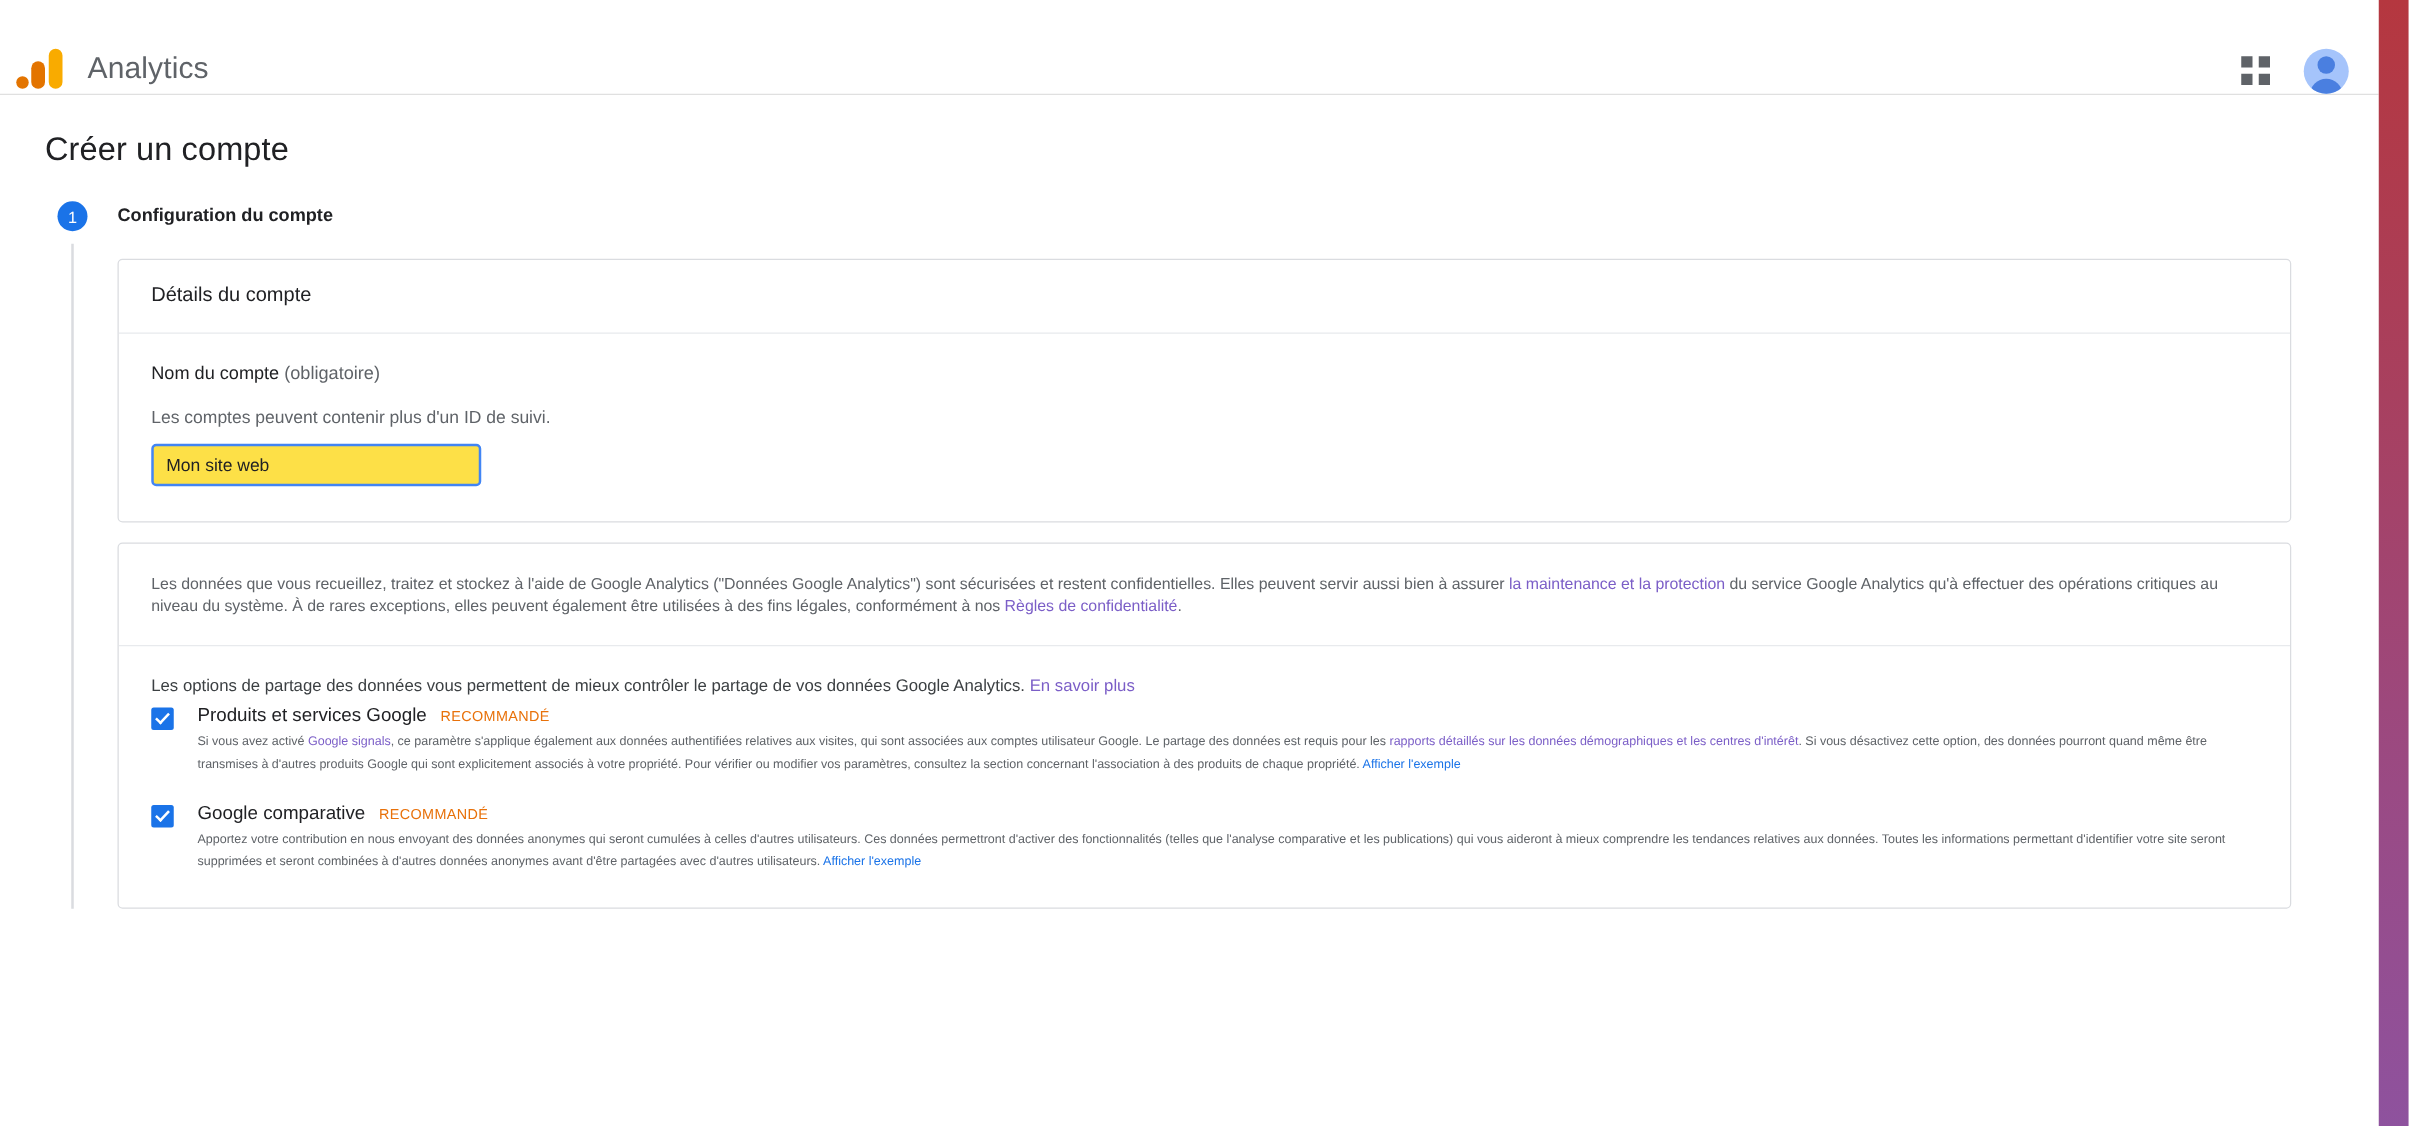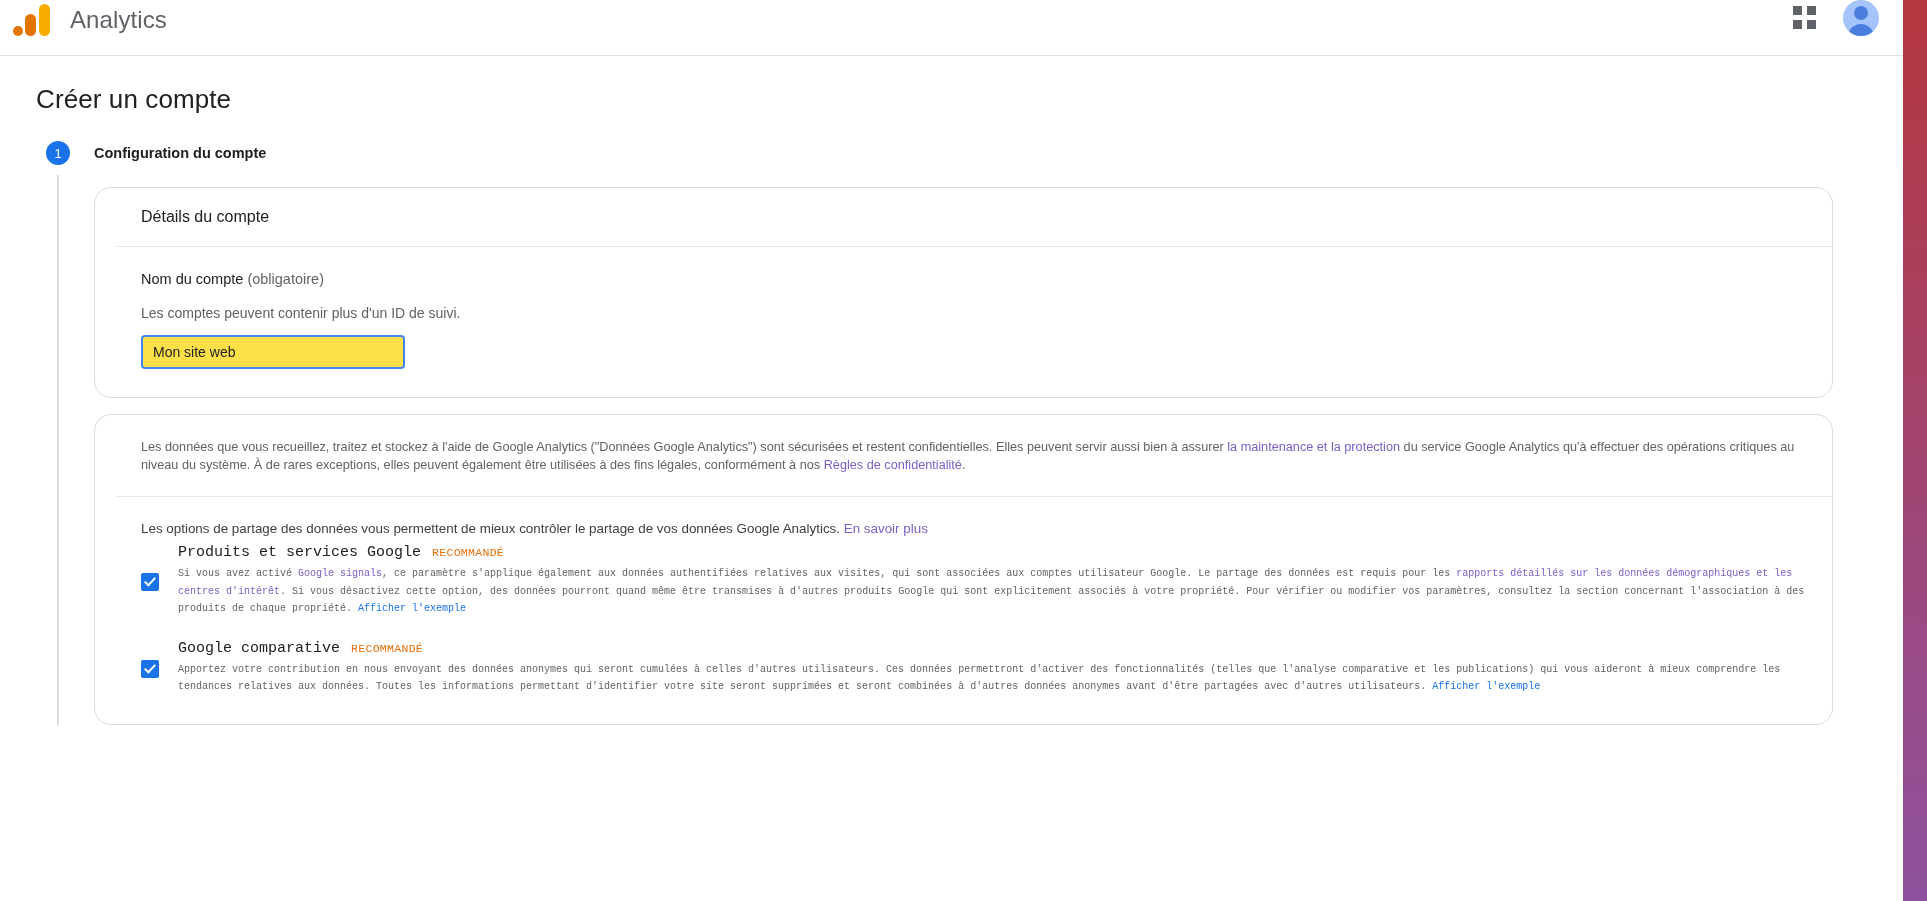--- a/index.html
+++ b/index.html
@@ -32,24 +32,24 @@
     top: 0;
     left: 0;
     width: 1903px;
     height: 901px;
     background: #fff;
     overflow: hidden;
   }
 
   
   .topbar {
-    height: 56px;
+    height: 76px;
     border-bottom: 1px solid #e0e0e0;
     display: flex;
-    align-items: flex-start;
+    align-items: flex-end;
     padding: 0 24px 0 0;
     box-sizing: border-box;
     background: #fff;
   }
   .brand {
     display: flex;
     align-items: center;
     padding-left: 10px;
   }
   .ga-logo {
@@ -186,26 +186,25 @@
     font-size: 14.5px;
     font-weight: 700;
     color: #202124;
     line-height: 24px;
     margin-bottom: 22px;
   }
 
   
   .card {
     border: 1px solid #dadce0;
-    border-radius: 17px;
+    border-radius: 4px;
     background: #fff;
     margin-right: 70px;
     margin-bottom: 16px;
     overflow: hidden;
-    padding-left: 20px;
   }
   .card-header {
     padding: 20px 26px;
     font-size: 16px;
     color: #202124;
     font-weight: 400;
     border-bottom: 1px solid #e8eaed;
   }
   .card-section {
     padding: 24px 26px 28px 26px;
@@ -269,23 +268,22 @@
   }
   .lead {
     font-size: 13.4px;
     color: #3c4043;
     margin-bottom: 8px;
   }
   .lead a { color: #7b5ec7; }
 
   .option {
     display: flex;
-    align-items: center;
+    align-items: flex-start;
     margin-bottom: 22px;
-    font-family: Liberation Mono, monospace;
   }
   .option:last-child { margin-bottom: 0; }
   .cbox {
     width: 18px;
     height: 18px;
     border-radius: 2px;
     background: #1a73e8;
     flex: 0 0 auto;
     margin-top: 2px;
     margin-right: 19px;

